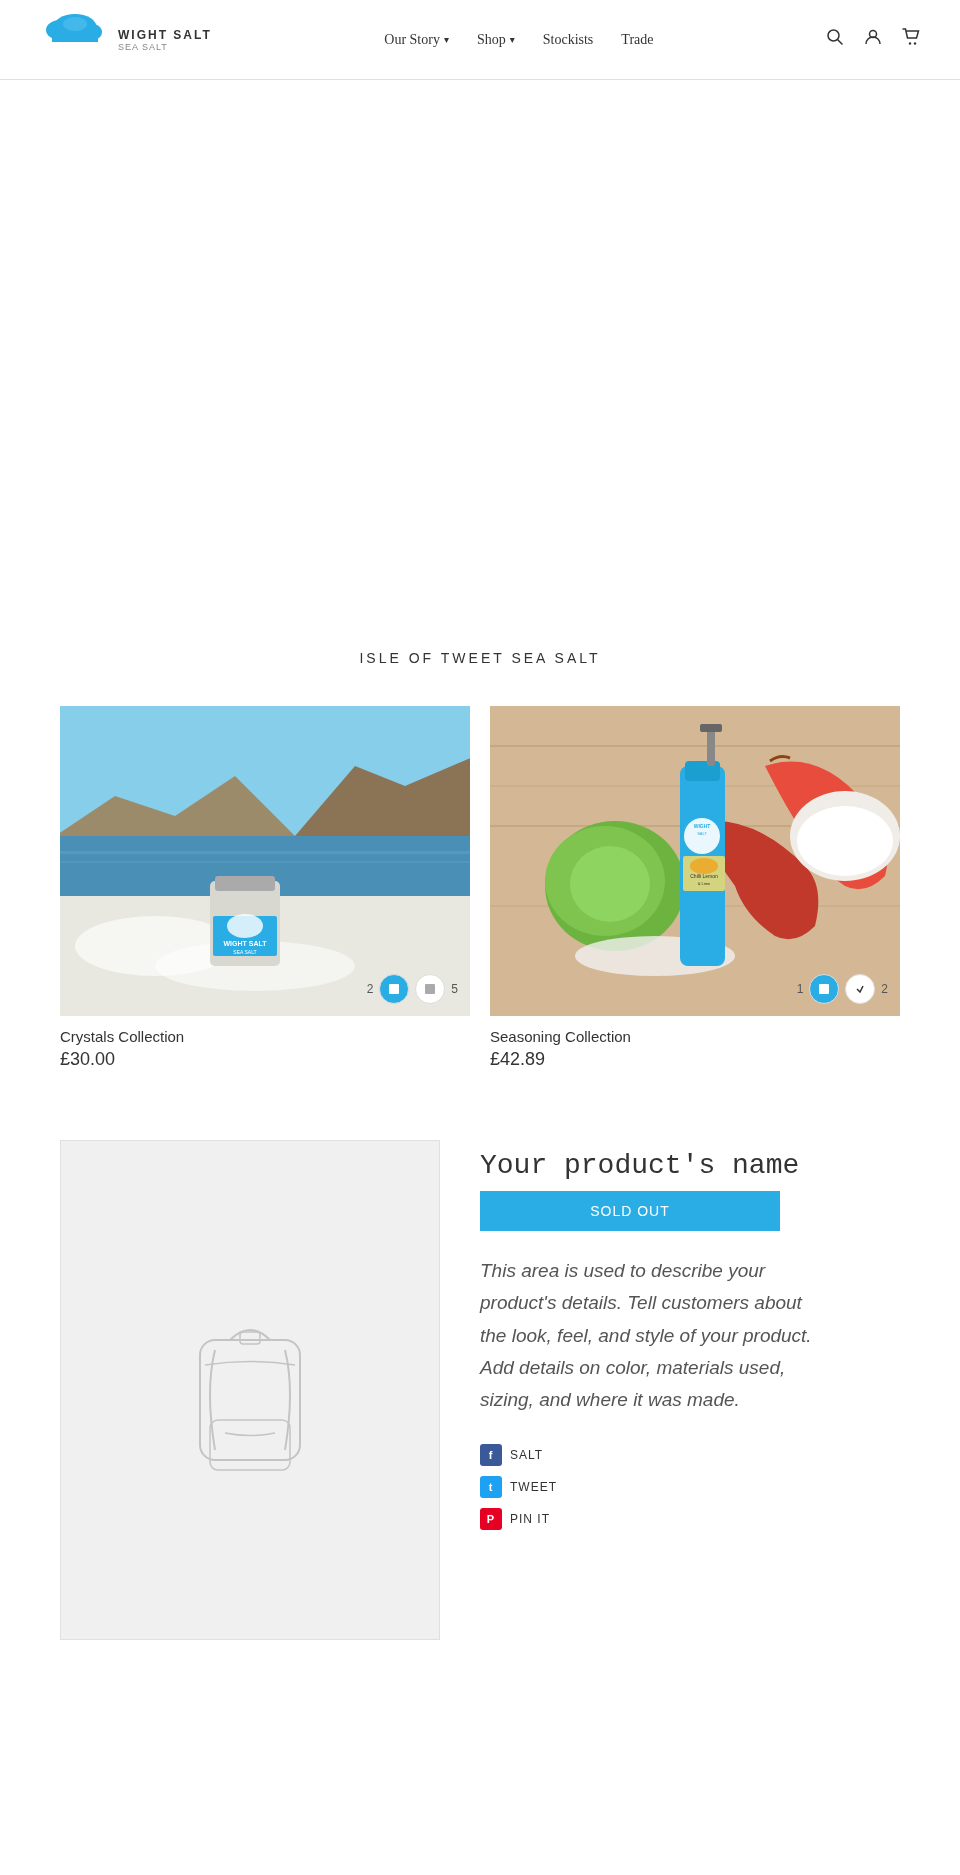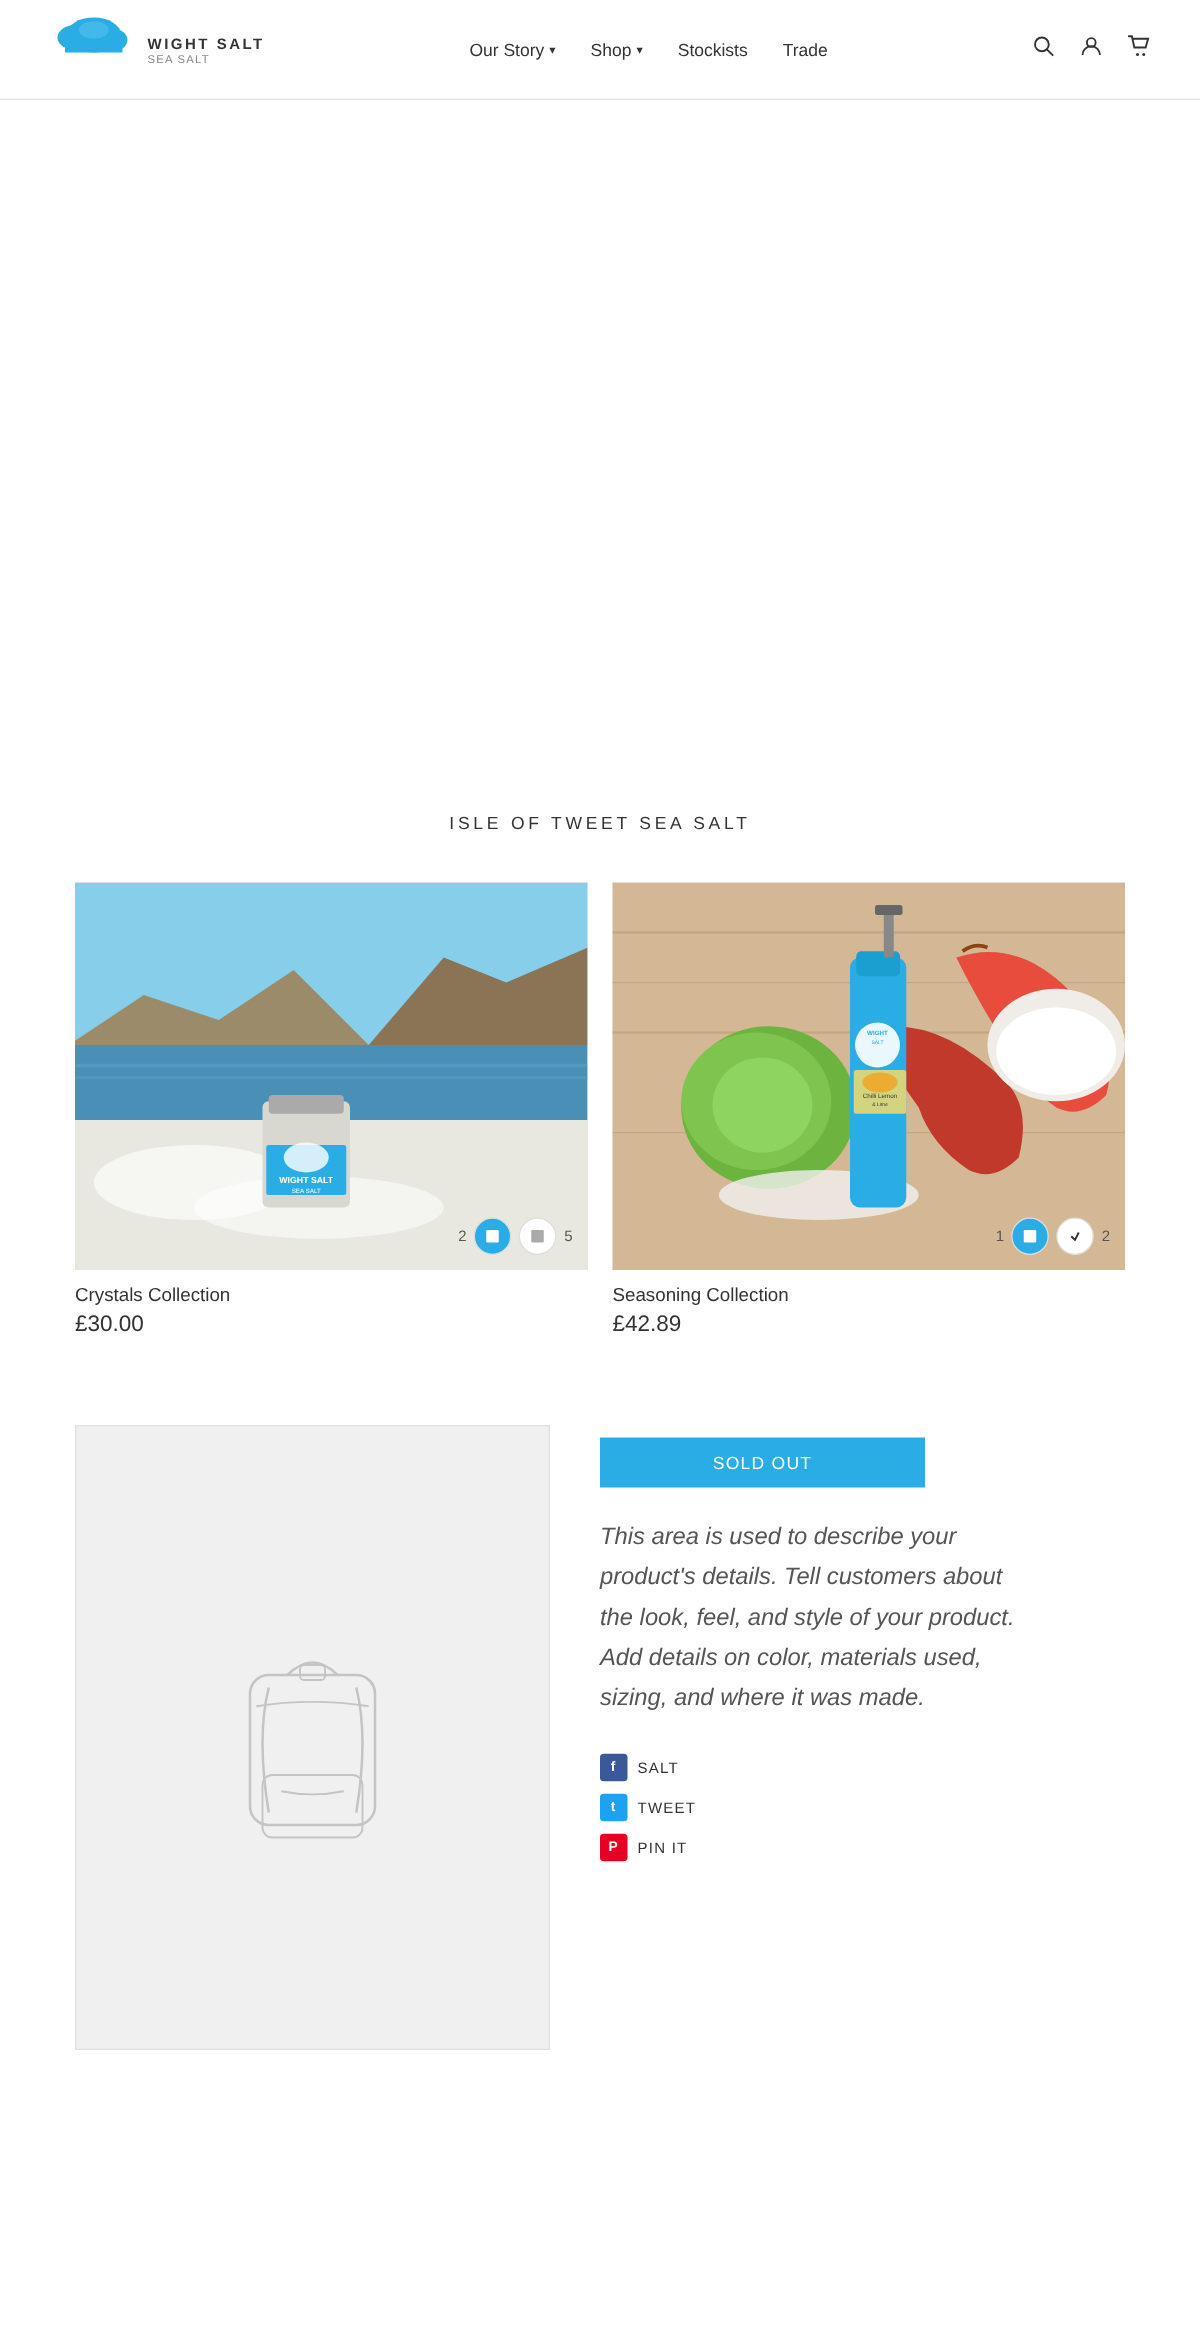--- a/index.html
+++ b/index.html
@@ -20,20 +20,21 @@
       gap: 8px;
     }
     .logo-img {
       width: 70px;
       height: 60px;
     }
     nav {
       display: flex;
       align-items: center;
       gap: 28px;
+      font-family: Liberation Serif, serif;
     }
     .nav-item {
       font-size: 14px;
       color: #333;
       cursor: pointer;
       display: flex;
       align-items: center;
       gap: 4px;
     }
     .nav-item .chevron {
@@ -163,21 +164,21 @@
       margin-bottom: 16px;
     }
     .sold-out-btn {
       background: #2aade4;
       color: white;
       border: none;
       padding: 12px 60px;
       font-size: 14px;
       letter-spacing: 1px;
       cursor: not-allowed;
-      width: 260px;
+      width: 300px;
       text-align: center;
       margin-bottom: 24px;
     }
     .product-description {
       font-size: 19px;
       line-height: 1.7;
       color: #555;
       margin-bottom: 28px;
       max-width: 340px;
       font-style: italic;
@@ -396,20 +397,21 @@
 
       <path d="M55,143 Q80,148 105,143" fill="none" stroke="#999" stroke-width="1.5"></path>
 
       <path d="M35,75 Q80,68 125,75" fill="none" stroke="#999" stroke-width="1.5"></path>
 
       <rect x="70" y="42" width="20" height="12" rx="3" fill="none" stroke="#999" stroke-width="1.5"></rect>
     </svg>
   </div>
 
   <div class="featured-details">
+    <div class="featured-name">Your product's name</div>
     <button class="sold-out-btn">SOLD OUT</button>
     <p class="product-description">This area is used to describe your product's details. Tell customers about the look, feel, and style of your product. Add details on color, materials used, sizing, and where it was made.</p>
 
     <div class="social-share">
       <div class="social-btn">
         <span class="social-icon fb-icon">f</span>
         <span>SALT</span>
       </div>
       <div class="social-btn">
         <span class="social-icon tw-icon">t</span>

